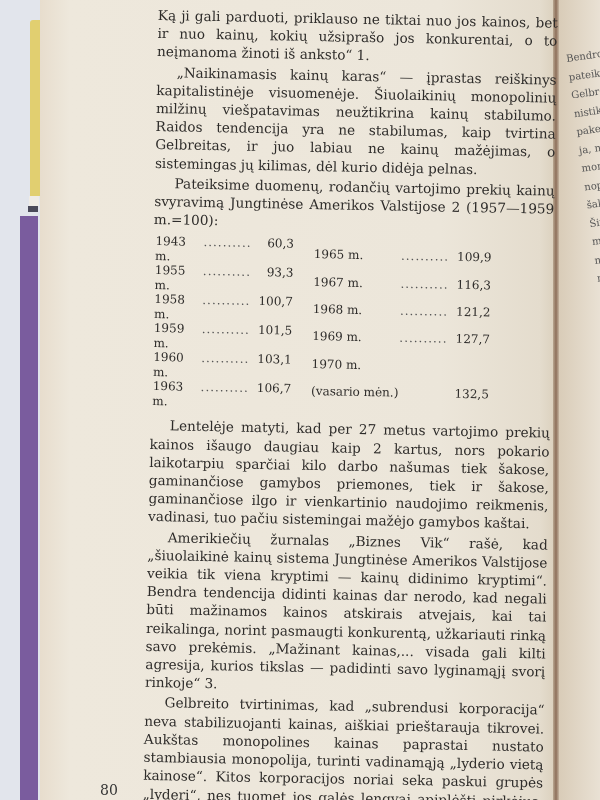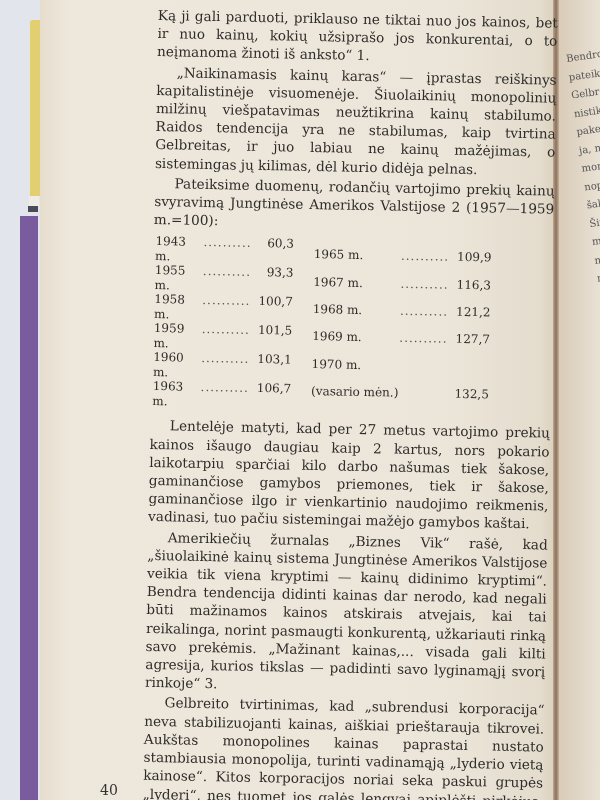--- a/index.html
+++ b/index.html
@@ -145,13 +145,13 @@
   </div>
 
   <p class="indent">Lentelėje matyti, kad per 27 metus vartojimo prekių kainos išaugo daugiau kaip 2 kartus, nors pokario laikotarpiu sparčiai kilo darbo našumas tiek šakose, gaminančiose gamybos priemones, tiek ir šakose, gaminančiose ilgo ir vienkartinio naudojimo reikmenis, vadinasi, tuo pačiu sistemingai mažėjo gamybos kaštai.</p>
   <div class="gap"></div>
   <p class="indent">Amerikiečių žurnalas „Biznes Vik“ rašė, kad „šiuolaikinė kainų sistema Jungtinėse Amerikos Valstijose veikia tik viena kryptimi — kainų didinimo kryptimi“. Bendra tendencija didinti kainas dar nerodo, kad negali būti mažinamos kainos atskirais atvejais, kai tai reikalinga, norint pasmaugti konkurentą, užkariauti rinką savo prekėmis. „Mažinant kainas,... visada gali kilti agresija, kurios tikslas — padidinti savo lyginamąjį svorį rinkoje“ 3.</p>
   <div class="gap"></div>
   <p class="indent">Gelbreito tvirtinimas, kad „subrendusi korporacija“ neva stabilizuojanti kainas, aiškiai prieštarauja tikrovei. Aukštas monopolines kainas paprastai nustato stambiausia monopolija, turinti vadinamąją „lyderio vietą kainose“. Kitos korporacijos noriai seka paskui grupės „lyderį“, nes tuomet jos galės lengvai apiplėšti pirkėjus. Kaip rašė</p>
 
 </div>
 
-<div class="page-num">40</div>
+<div class="page-num">80</div>
 
 </body></html>

